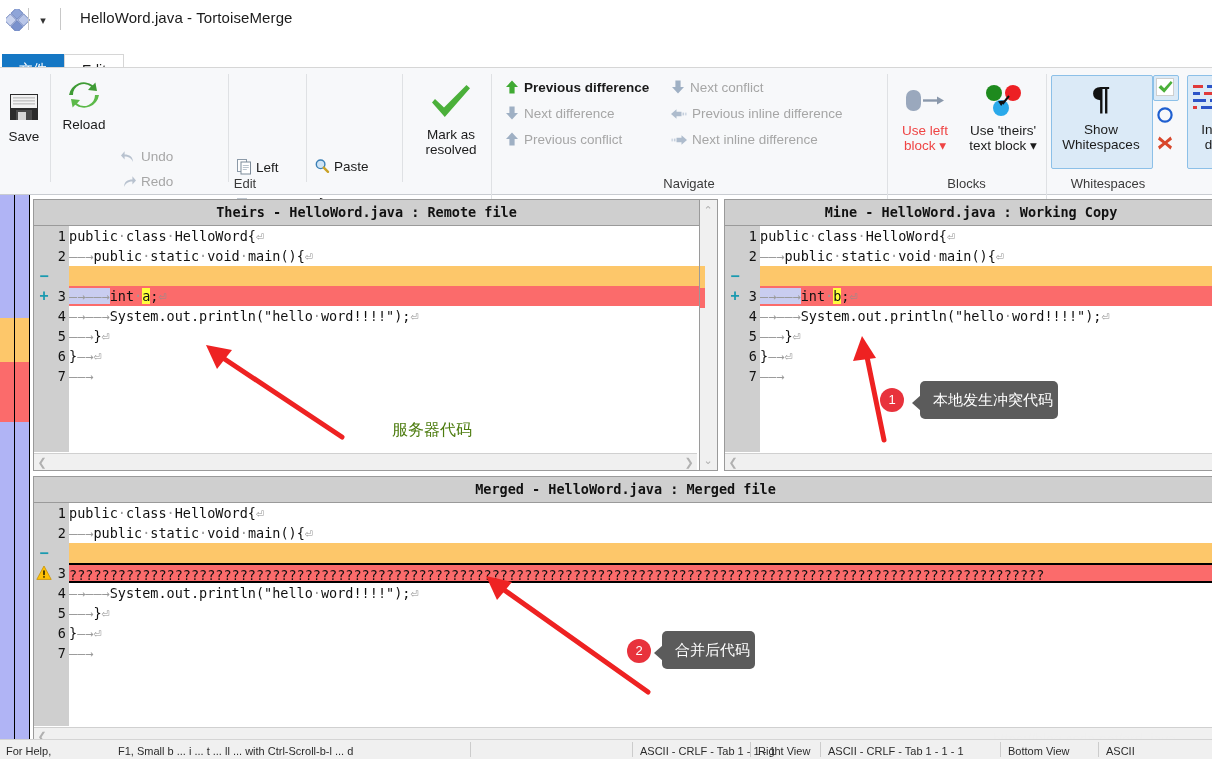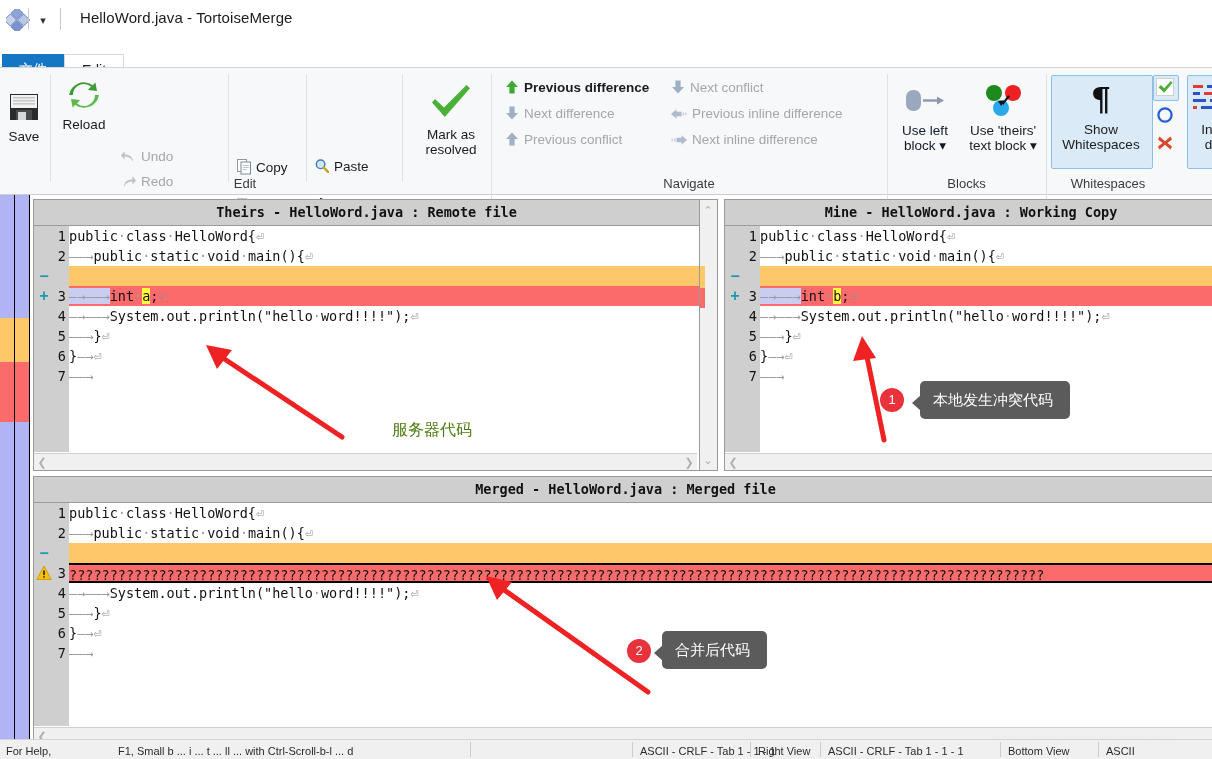--- a/index.html
+++ b/index.html
@@ -75,21 +75,21 @@
 
   
   .sbv{position:absolute;width:16px;background:#f0f0f0;border-left:1px solid #d0d0d0;}
   .sbh{position:absolute;height:16px;background:#f0f0f0;border-top:1px solid #d0d0d0;}
   .sb-arrow{position:absolute;color:#b0b0b0;font-size:11px;text-align:center;
             width:16px;height:16px;line-height:16px;}
   .sb-mini{position:absolute;left:0;width:5px;}
 
   
   .callout{position:absolute;background:#5b5b5b;color:#fff;border-radius:5px;
-           font-size:15px;line-height:1;padding:11px 17px 12px 13px;white-space:nowrap;}
+           font-size:15px;line-height:1;padding:11px 5px 12px 13px;white-space:nowrap;}
   .callout:after{content:"";position:absolute;left:-8px;top:14px;
            border-top:8px solid transparent;border-bottom:8px solid transparent;
            border-right:9px solid #5b5b5b;}
   .badge{position:absolute;width:24px;height:24px;border-radius:50%;background:#e8323c;
          color:#fff;font-size:13px;text-align:center;line-height:24px;}
   .zhred{position:absolute;color:#4d7c0f;font-size:16px;white-space:nowrap;}
   .watermark{position:absolute;color:#efefef;font-size:14px;white-space:nowrap;}
 
   
   .statusbar{position:absolute;left:0;bottom:0;width:1212px;height:19px;
@@ -189,21 +189,21 @@
 
       <div class="smallrow" style="left:236px;top:90px;">
         <span class="ico">
           <svg width="16" height="17" viewBox="0 0 16 17">
             <rect x="1.5" y="1.5" width="9" height="12" fill="#fdfdfd" stroke="#8c9aa8" stroke-width="1"></rect>
             <rect x="5" y="4" width="9.5" height="12" fill="#ffffff" stroke="#7d8b99" stroke-width="1"></rect>
             <rect x="6.8" y="7" width="6" height="0.9" fill="#b4bfc9"></rect>
             <rect x="6.8" y="9" width="6" height="0.9" fill="#b4bfc9"></rect>
             <rect x="6.8" y="11" width="4" height="0.9" fill="#b4bfc9"></rect>
           </svg>
-        </span><span>Copy</span>
+        </span><span>Left</span>
       </div>
 
       <div class="smallrow dis" style="left:236px;top:129px;">
         <span class="ico">
           <svg width="16" height="17" viewBox="0 0 16 17">
             <rect x="1.5" y="1.5" width="9" height="12" fill="#e3e8ed" stroke="#c0c8d0" stroke-width="1"></rect>
             <rect x="5" y="4" width="9.5" height="12" fill="#eef2f5" stroke="#c0c8d0" stroke-width="1"></rect>
           </svg>
         </span><span>Paste</span>
       </div>
@@ -299,21 +299,21 @@
         </span><span>Next inline difference</span>
       </div>
 
       <div class="grp-label">Navigate</div>
     </div>
 
     <div class="grp-div" style="left:887px;top:6px;height:170px;"></div>
 
     <div class="grp" style="left:888px;width:157px;">
 
-      <div class="bigbtn dis" style="left:4px;top:16px;width:66px;color:#0f172a;">
+      <div class="bigbtn dis" style="left:4px;top:16px;width:66px;color:#ef4444;">
         <span class="ico">
           <svg width="46" height="34" viewBox="0 0 46 34">
             <rect x="4" y="6" width="15" height="21" rx="7" fill="#9aa8bd"></rect>
             <path d="M21 16.5h15" stroke="#8a98ab" stroke-width="2.4"></path>
             <path d="M35 12.5 42 16.5 35 20.5z" fill="#8a98ab"></path>
           </svg>
         </span>
         <span class="cap">Use left</span>
         <span class="cap"><span>block</span> <span>▾</span></span>
       </div>

